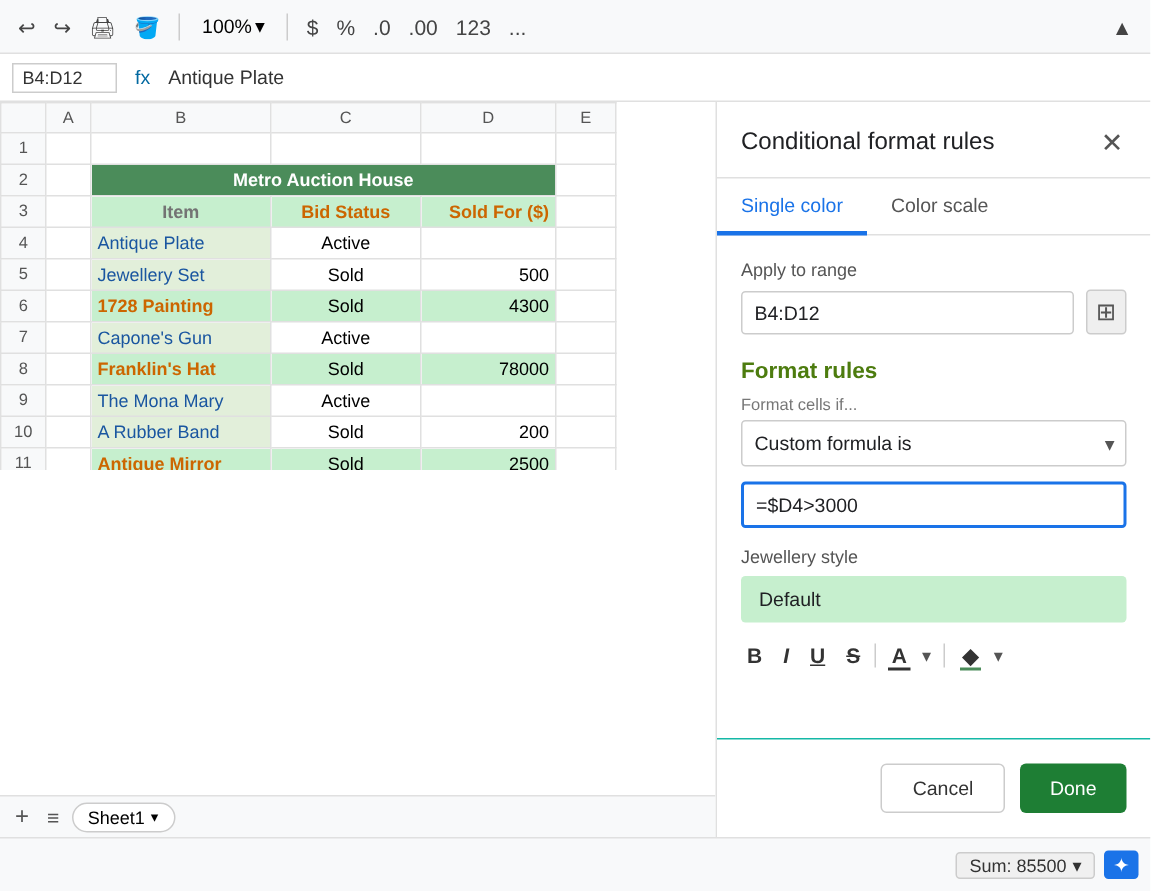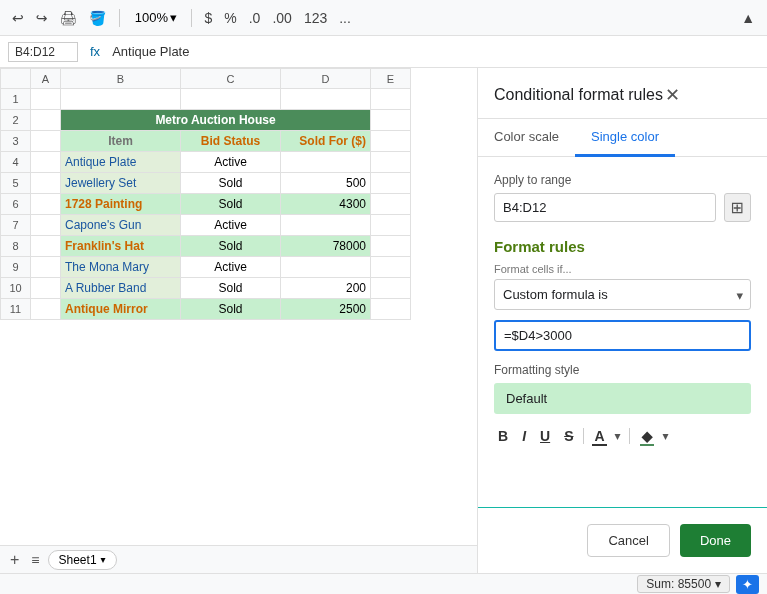--- a/index.html
+++ b/index.html
@@ -54,21 +54,21 @@
     .cell-status { text-align: center; }
     .cell-value { text-align: right; padding-right: 4px; }
     .cell-highlight-row { background: #c6efce; }
 
     
     .sidebar {
       width: 290px; border-left: 1px solid #e0e0e0; background: #fff;
       display: flex; flex-direction: column; height: 100%;
     }
     .sidebar-header {
-      display: flex; align-items: center; justify-content: flex-start;
+      display: flex; align-items: center; justify-content: space-between;
       padding: 14px 16px 10px; border-bottom: 1px solid #e0e0e0;
     }
     .sidebar-title { font-size: 16px; font-weight: 500; color: #202124; }
     .close-btn { background: none; border: none; cursor: pointer; font-size: 18px; color: #555; padding: 2px; }
 
     .sidebar-tabs { display: flex; border-bottom: 1px solid #e0e0e0; }
     .sidebar-tab {
       padding: 10px 16px; font-size: 13px; cursor: pointer; border: none; background: none;
       color: #555; font-weight: 500; border-bottom: 3px solid transparent; margin-bottom: -1px;
     }
@@ -119,21 +119,21 @@
       padding: 8px 20px; font-size: 13px; cursor: pointer; color: #333;
     }
     .btn-done {
       background: #1e7e34; border: none; border-radius: 4px;
       padding: 8px 20px; font-size: 13px; cursor: pointer; color: #fff; font-weight: 500;
     }
 
     .status-bar {
       display: flex; align-items: center; justify-content: flex-end;
       background: #f8f9fa; border-top: 1px solid #e0e0e0;
-      padding: 2px 8px; height: 21px; font-size: 12px; color: #333;
+      padding: 2px 8px; height: 36px; font-size: 12px; color: #333;
     }
     .sum-badge {
       background: #f0f0f0; border: 1px solid #ccc; border-radius: 3px;
       padding: 1px 8px; font-size: 12px; display: flex; align-items: center; gap: 4px;
     }
     .explore-btn { background: #1a73e8; border: none; border-radius: 3px; padding: 2px 6px; margin-left: 6px; cursor: pointer; }
   </style>
 </head>
 <body>
 
@@ -307,22 +307,22 @@
   </div>
 
   <div class="sidebar">
 
     <div class="sidebar-header">
       <span class="sidebar-title">Conditional format rules</span>
       <button class="close-btn">✕</button>
     </div>
 
     <div class="sidebar-tabs">
+      <button class="sidebar-tab active">Single color</button>
       <button class="sidebar-tab">Color scale</button>
-      <button class="sidebar-tab active">Single color</button>
     </div>
 
     <div class="sidebar-body">
 
       
       <div class="field-label">Apply to range</div>
       <div class="range-input-row">
         <input class="range-input" type="text" value="B4:D12" style="">
         <button class="grid-icon">⊞</button>
       </div>
@@ -335,21 +335,21 @@
           <select class="formula-select">
             <option>Custom formula is</option>
           </select>
         </div>
       </div>
 
       
       <input class="formula-value-input" type="text" value="=$D4&gt;3000" style="">
 
       
-      <div class="format-style-label">Formatting style</div>
+      <div class="format-style-label">Jewellery style</div>
       <div class="format-style-box">
         <span>Default</span>
       </div>
       <div class="format-toolbar">
         <button class="fmt-btn" style="font-weight:bold;">B</button>
         <button class="fmt-btn" style="font-style:italic;">I</button>
         <button class="fmt-btn" style="text-decoration:underline;">U</button>
         <button class="fmt-btn" style="text-decoration:line-through;">S</button>
         <div class="fmt-divider"></div>
         <button class="fmt-btn" style="position:relative;">

